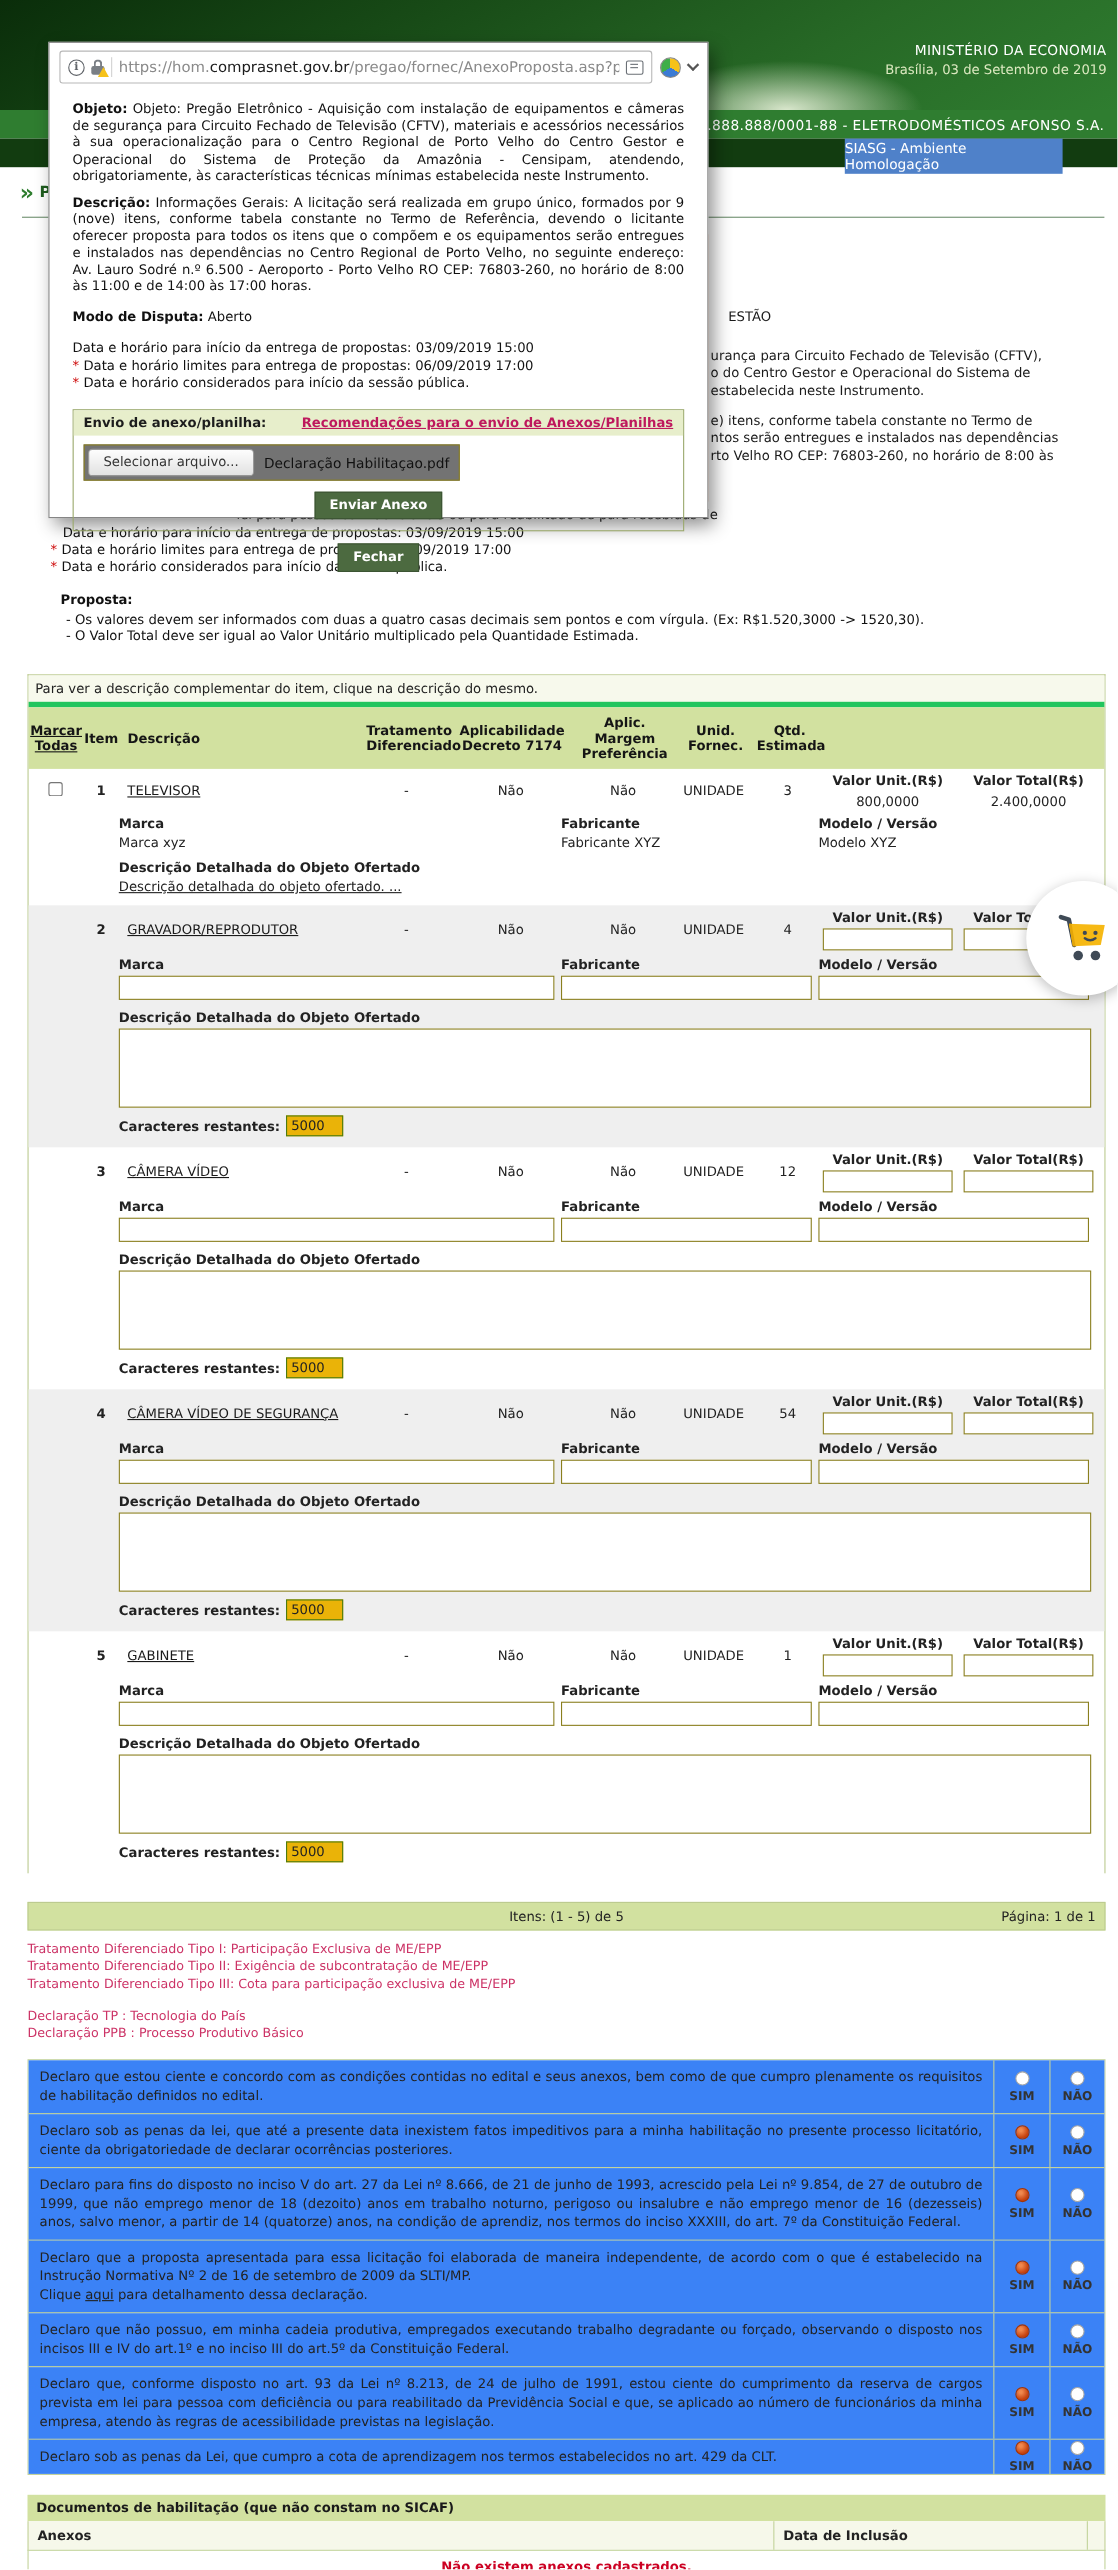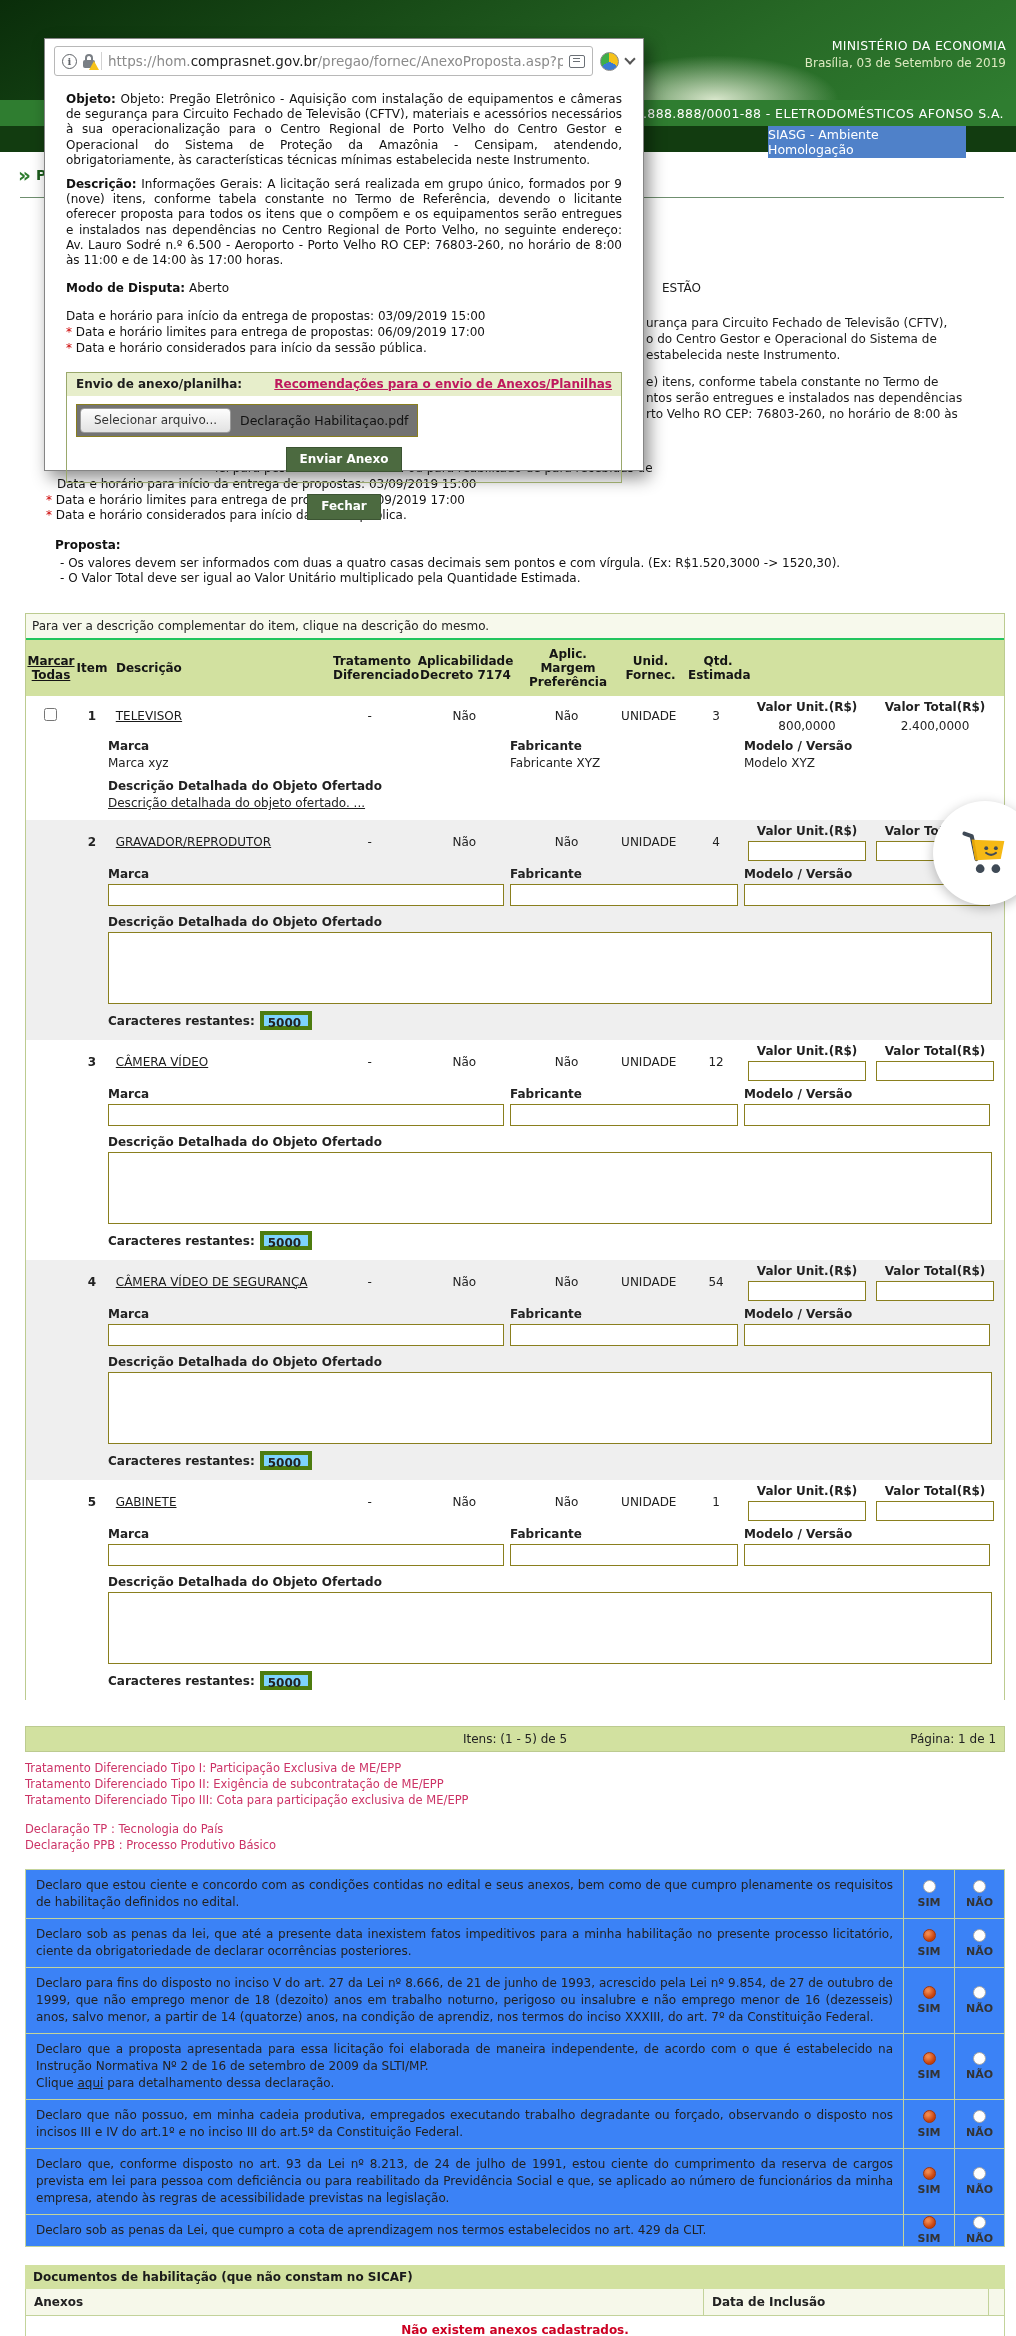--- a/index.html
+++ b/index.html
@@ -70,21 +70,21 @@
   .filebtn { border:1px solid #9a9a9a; border-radius:4px; background:linear-gradient(#fdfdfd,#e2e2e2);
     padding:4px 13px; font-size:12px; color:#333; cursor:pointer; }
   .filename { font-size:12.5px; color:#111; padding-right:6px; }
   .center-row { text-align:center; margin:10px 0 4px; }
   .gbtn { display:inline-block; background:#4c6a40; color:#fff; font-weight:bold; font-size:12px;
     padding:4px 13px; border:1px solid #3c5433; cursor:pointer; font-family:"DejaVu Sans",sans-serif; }
   .fechar-row { text-align:center; margin-top:11px; }
 
   
   .itable { margin:0 11px 0 25px; width:980px; border:1px solid #bccb90; border-bottom:none; font-size:12px; }
-  .ithint { background:#f7f9ec; border-bottom:2px solid #22c55e; padding:5px 6px; }
+  .ithint { background:#f7f9ec; border-bottom:5px solid #22c55e; padding:5px 6px; }
   .ithead { background:#d2e1a0; display:flex; align-items:center; padding:7px 0; font-weight:bold; color:#151515; }
   .ithead div { line-height:14px; }
   .c-check { width:50px; text-align:center; }
   .c-item { width:32px; text-align:center; }
   .c-desc { width:225px; padding-left:8px; text-align:left; }
   .c-trat { width:75px; text-align:center; }
   .c-apl { width:115px; text-align:center; }
   .c-mar { width:90px; text-align:center; }
   .c-uni { width:75px; text-align:center; }
   .c-qtd { width:60px; text-align:center; }
@@ -100,22 +100,22 @@
   .val-static { font-size:12px; padding-top:2px; }
   .ilink { color:#1a1a1a; text-decoration:underline; text-transform:uppercase; }
   .dgrid { display:flex; gap:6px; margin:6px 14px 0 82px; }
   .dg1 { width:396px; } .dg2 { width:228px; } .dg3 { flex:1; }
   .dlabel { font-weight:bold; font-size:12px; margin-bottom:3px; }
   .dgrid input { width:100%; height:22px; border:1px solid #8a7f1e; background:#fff; }
   .ddesc-label { font-weight:bold; margin:9px 0 3px 82px; }
   .ddesc-link { margin:1px 0 0 82px; }
   .ita { display:block; margin:2px 14px 0 82px; width:884px; height:72px; border:1px solid #8a7f1e; resize:none; }
   .chars { margin:7px 0 0 82px; display:flex; align-items:center; gap:5px; font-weight:bold; }
-  .chars-box { display:inline-block; width:52px; height:19px; border:4px solid #4d7c0f; background:#7dd3fc;
-    font-weight:bold; font-size:12px; padding:1px 0 0 4px; }
+  .chars-box { display:inline-block; width:52px; height:19px; border:1px solid #4d7c0f; background:#eab308;
+    font-weight:normal; font-size:12px; padding:1px 0 0 4px; }
   .ifoot { background:#d2e1a0; border:1px solid #bccb90; border-top:1px solid #bccb90; display:flex;
     align-items:center; padding:5px 8px; margin:26px 11px 0 25px; width:980px; font-size:12px; }
   .ifoot .l { flex:1; } .ifoot .c { flex:1; text-align:center; } .ifoot .r { flex:1; text-align:right; }
 
   
   .legend { margin:8px 0 0 25px; font-size:11.5px; color:#cc3366; line-height:16px; }
   .legend2 { margin-top:13px; }
 
   
   .dtable { margin:16px 11px 0 25px; width:980px; border:1px solid #c3d39b; }

